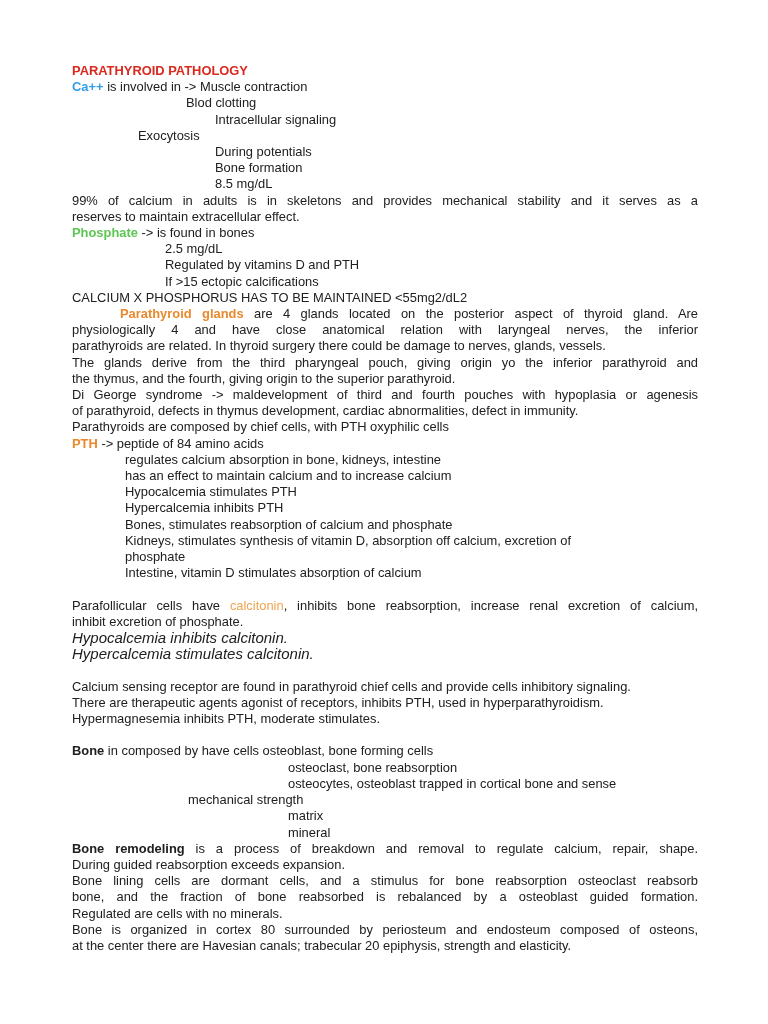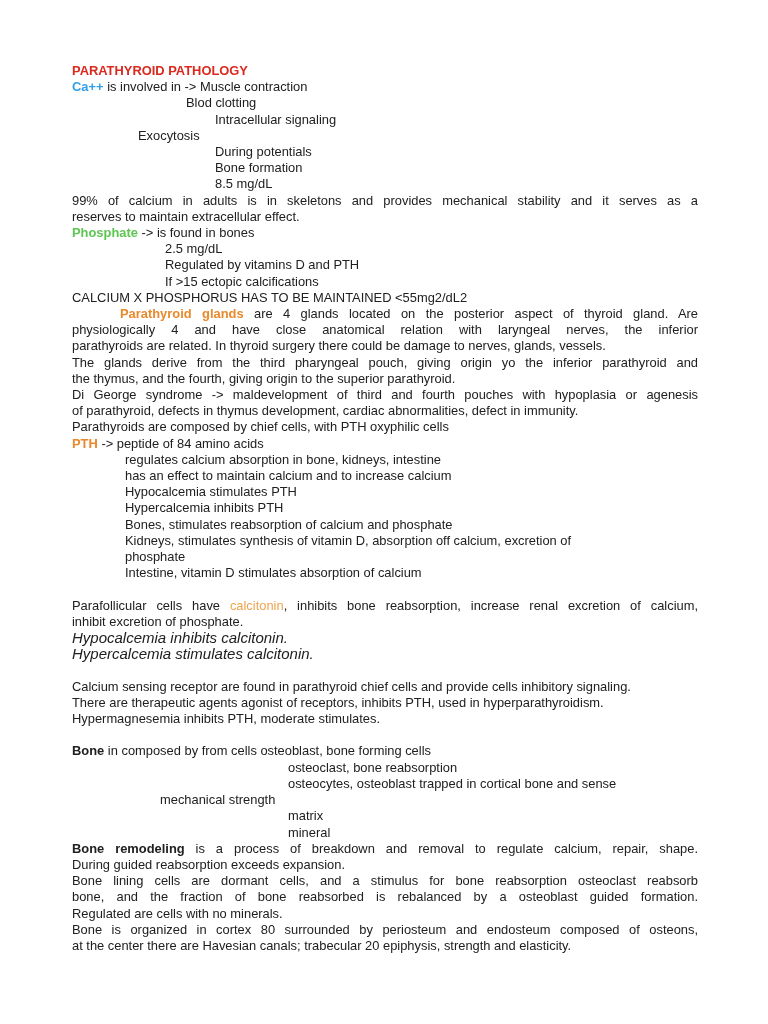--- a/index.html
+++ b/index.html
@@ -124,24 +124,24 @@
         </div>
         <div class="block">
           <div class="line"><span class="run">Calcium sensing receptor are found in parathyroid chief cells and provide cells inhibitory signaling.</span></div>
           <div class="line"><span class="run">There are therapeutic agents agonist of receptors, inhibits PTH, used in hyperparathyroidism.</span></div>
           <div class="line"><span class="run">Hypermagnesemia inhibits PTH, moderate stimulates.</span></div>
         </div>
         <div class="block">
           <div class="line blank"></div>
         </div>
         <div class="block">
-          <div class="line"><span class="run bold">Bone</span><span class="run"> in composed by from cells osteoblast, bone forming cells</span></div>
+          <div class="line"><span class="run bold">Bone</span><span class="run"> in composed by have cells osteoblast, bone forming cells</span></div>
           <div class="line" style="margin-left: 216px;"><span class="run">osteoclast, bone reabsorption</span></div>
           <div class="line" style="margin-left: 216px;"><span class="run">osteocytes, osteoblast trapped in cortical bone and sense</span></div>
-          <div class="line" style="margin-left: 88px;"><span class="run">mechanical strength</span></div>
+          <div class="line" style="margin-left: 116px;"><span class="run">mechanical strength</span></div>
           <div class="line" style="margin-left: 216px;"><span class="run">matrix</span></div>
           <div class="line" style="margin-left: 216px;"><span class="run">mineral</span></div>
         </div>
         <div class="block">
           <div class="line stretch"><span class="run bold">Bone remodeling</span><span class="run"> is a process of breakdown and removal to regulate calcium, repair, shape.</span></div>
           <div class="line"><span class="run">During guided reabsorption exceeds expansion.</span></div>
         </div>
         <div class="block">
           <div class="line stretch"><span class="run">Bone lining cells are dormant cells, and a stimulus for bone reabsorption osteoclast reabsorb</span></div>
           <div class="line stretch"><span class="run">bone, and the fraction of bone reabsorbed is rebalanced by a osteoblast guided formation.</span></div>

